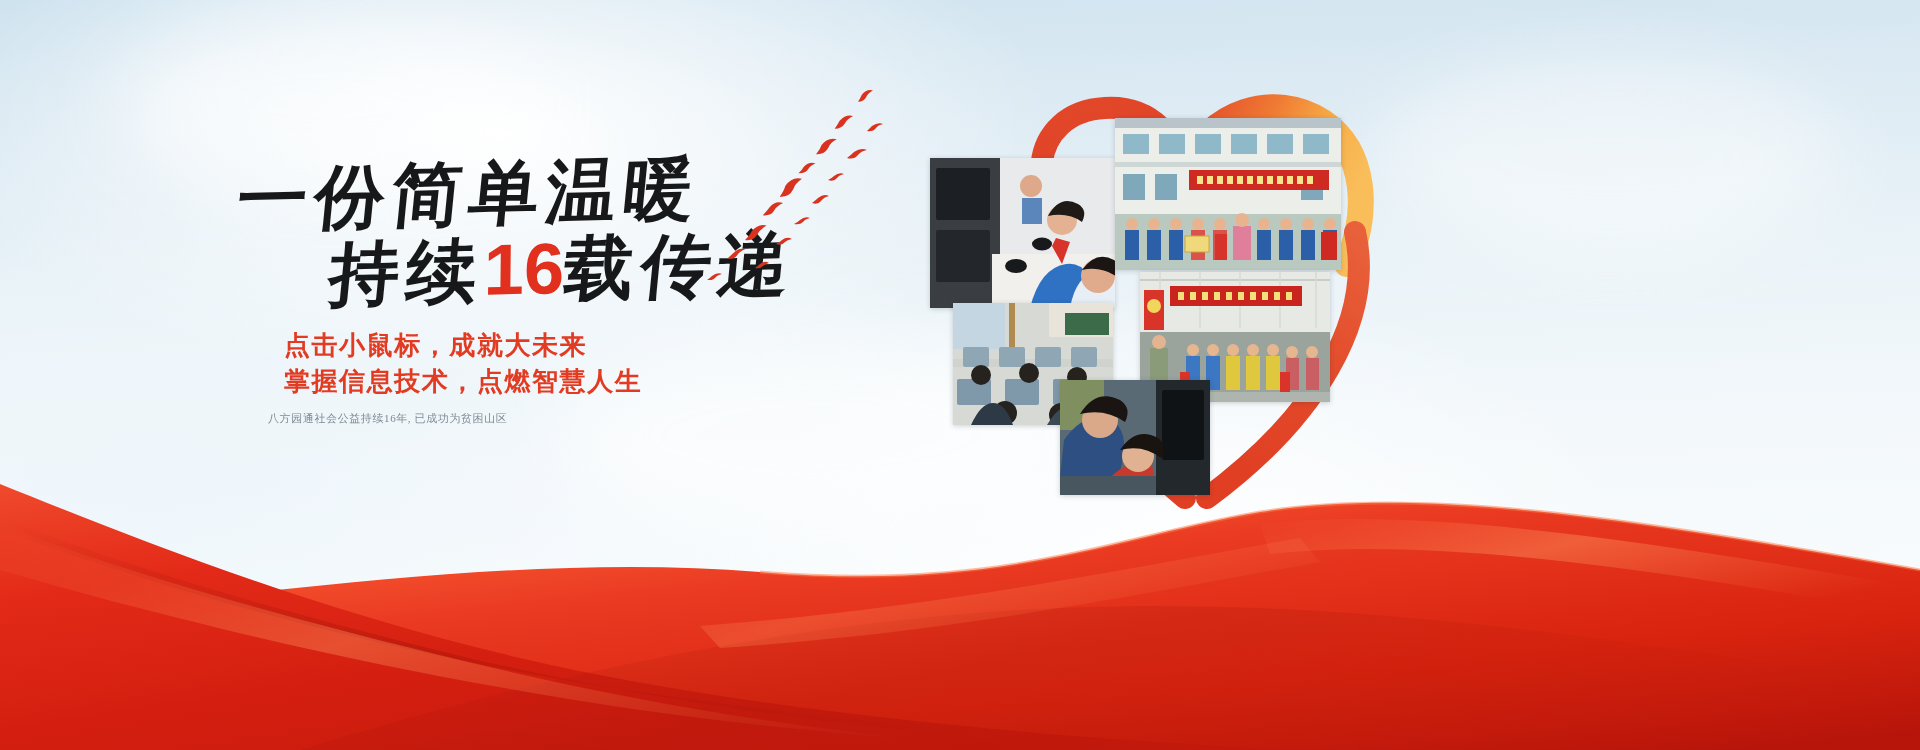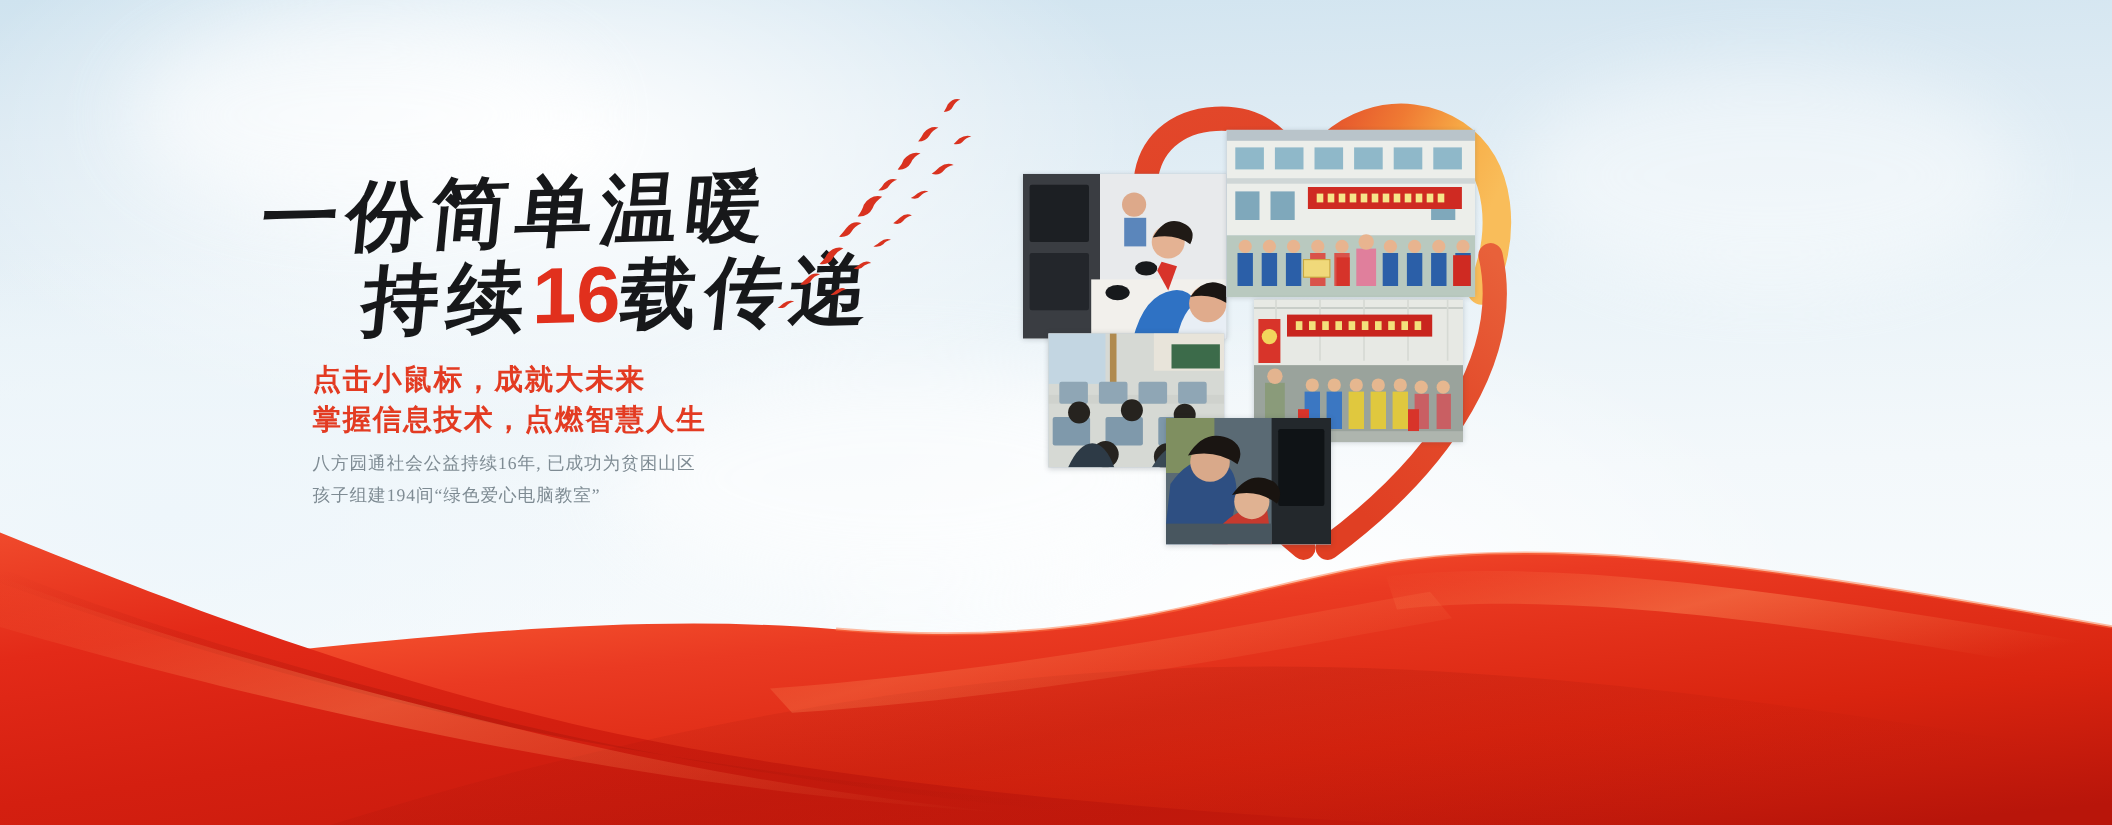--- a/index.html
+++ b/index.html
@@ -38,22 +38,22 @@
   .sub{
     position:absolute;left:284px;color:#e33b22;font-weight:700;
     font-size:26px;letter-spacing:.06em;white-space:nowrap;
     font-family:"Liberation Sans","DejaVu Sans",sans-serif;
     text-align:center;
   }
   #sub1{top:328px;}
   #sub2{top:364px;}
 
   .body-line{
-    position:absolute;left:284px;color:#7e8b93;
-    font-size:16px;letter-spacing:.055em;white-space:nowrap;
+    position:absolute;left:268px;color:#7e8b93;
+    font-size:11px;letter-spacing:.055em;white-space:nowrap;
     font-family:"Liberation Serif","DejaVu Serif",serif;
   }
   #body1{top:411px;}
   #body2{top:440px;}
 
   
   #birds{position:absolute;left:700px;top:80px;width:200px;height:200px;}
 
   
   #heart-area{position:absolute;left:855px;top:50px;width:620px;height:470px;}
@@ -80,21 +80,20 @@
   <div id="copy">
 
     <div id="hl1" class="brush">一份简单温暖</div>
 
     <div id="hl2" class="brush"><span>持续</span><span class="num">16</span><span>载传递</span></div>
 
     <div id="sub1" class="sub">点击小鼠标，成就大未来</div>
     <div id="sub2" class="sub">掌握信息技术，点燃智慧人生</div>
 
     <div id="body1" class="body-line">八方园通社会公益持续16年, 已成功为贫困山区</div>
-    <div id="body2" class="body-line">孩子组建194间“绿色爱心电脑教室”</div>
   </div>
 
   <div id="birds">
     <svg width="200" height="200" viewBox="0 0 200 200" aria-hidden="true">
       <g fill="#d9321f">
         <path d="M162 14 q6-5 12-2 q-5 1-8 5 q-3 4-9 3 q3-3 5-6z" transform="rotate(-12 166 16)"></path>
         <path d="M140 40 q7-6 14-3 q-6 2-9 6 q-4 5-11 4 q4-4 6-7z" transform="rotate(-8 146 43)"></path>
         <path d="M172 46 q6-4 11-2 q-5 1-7 4 q-3 4-9 3 q3-3 5-5z"></path>
         <path d="M122 64 q8-7 16-3 q-7 2-10 7 q-5 6-13 4 q5-4 7-8z" transform="rotate(-10 128 67)"></path>
         <path d="M154 72 q7-5 13-2 q-6 1-9 5 q-4 5-11 3 q4-3 7-6z"></path>

